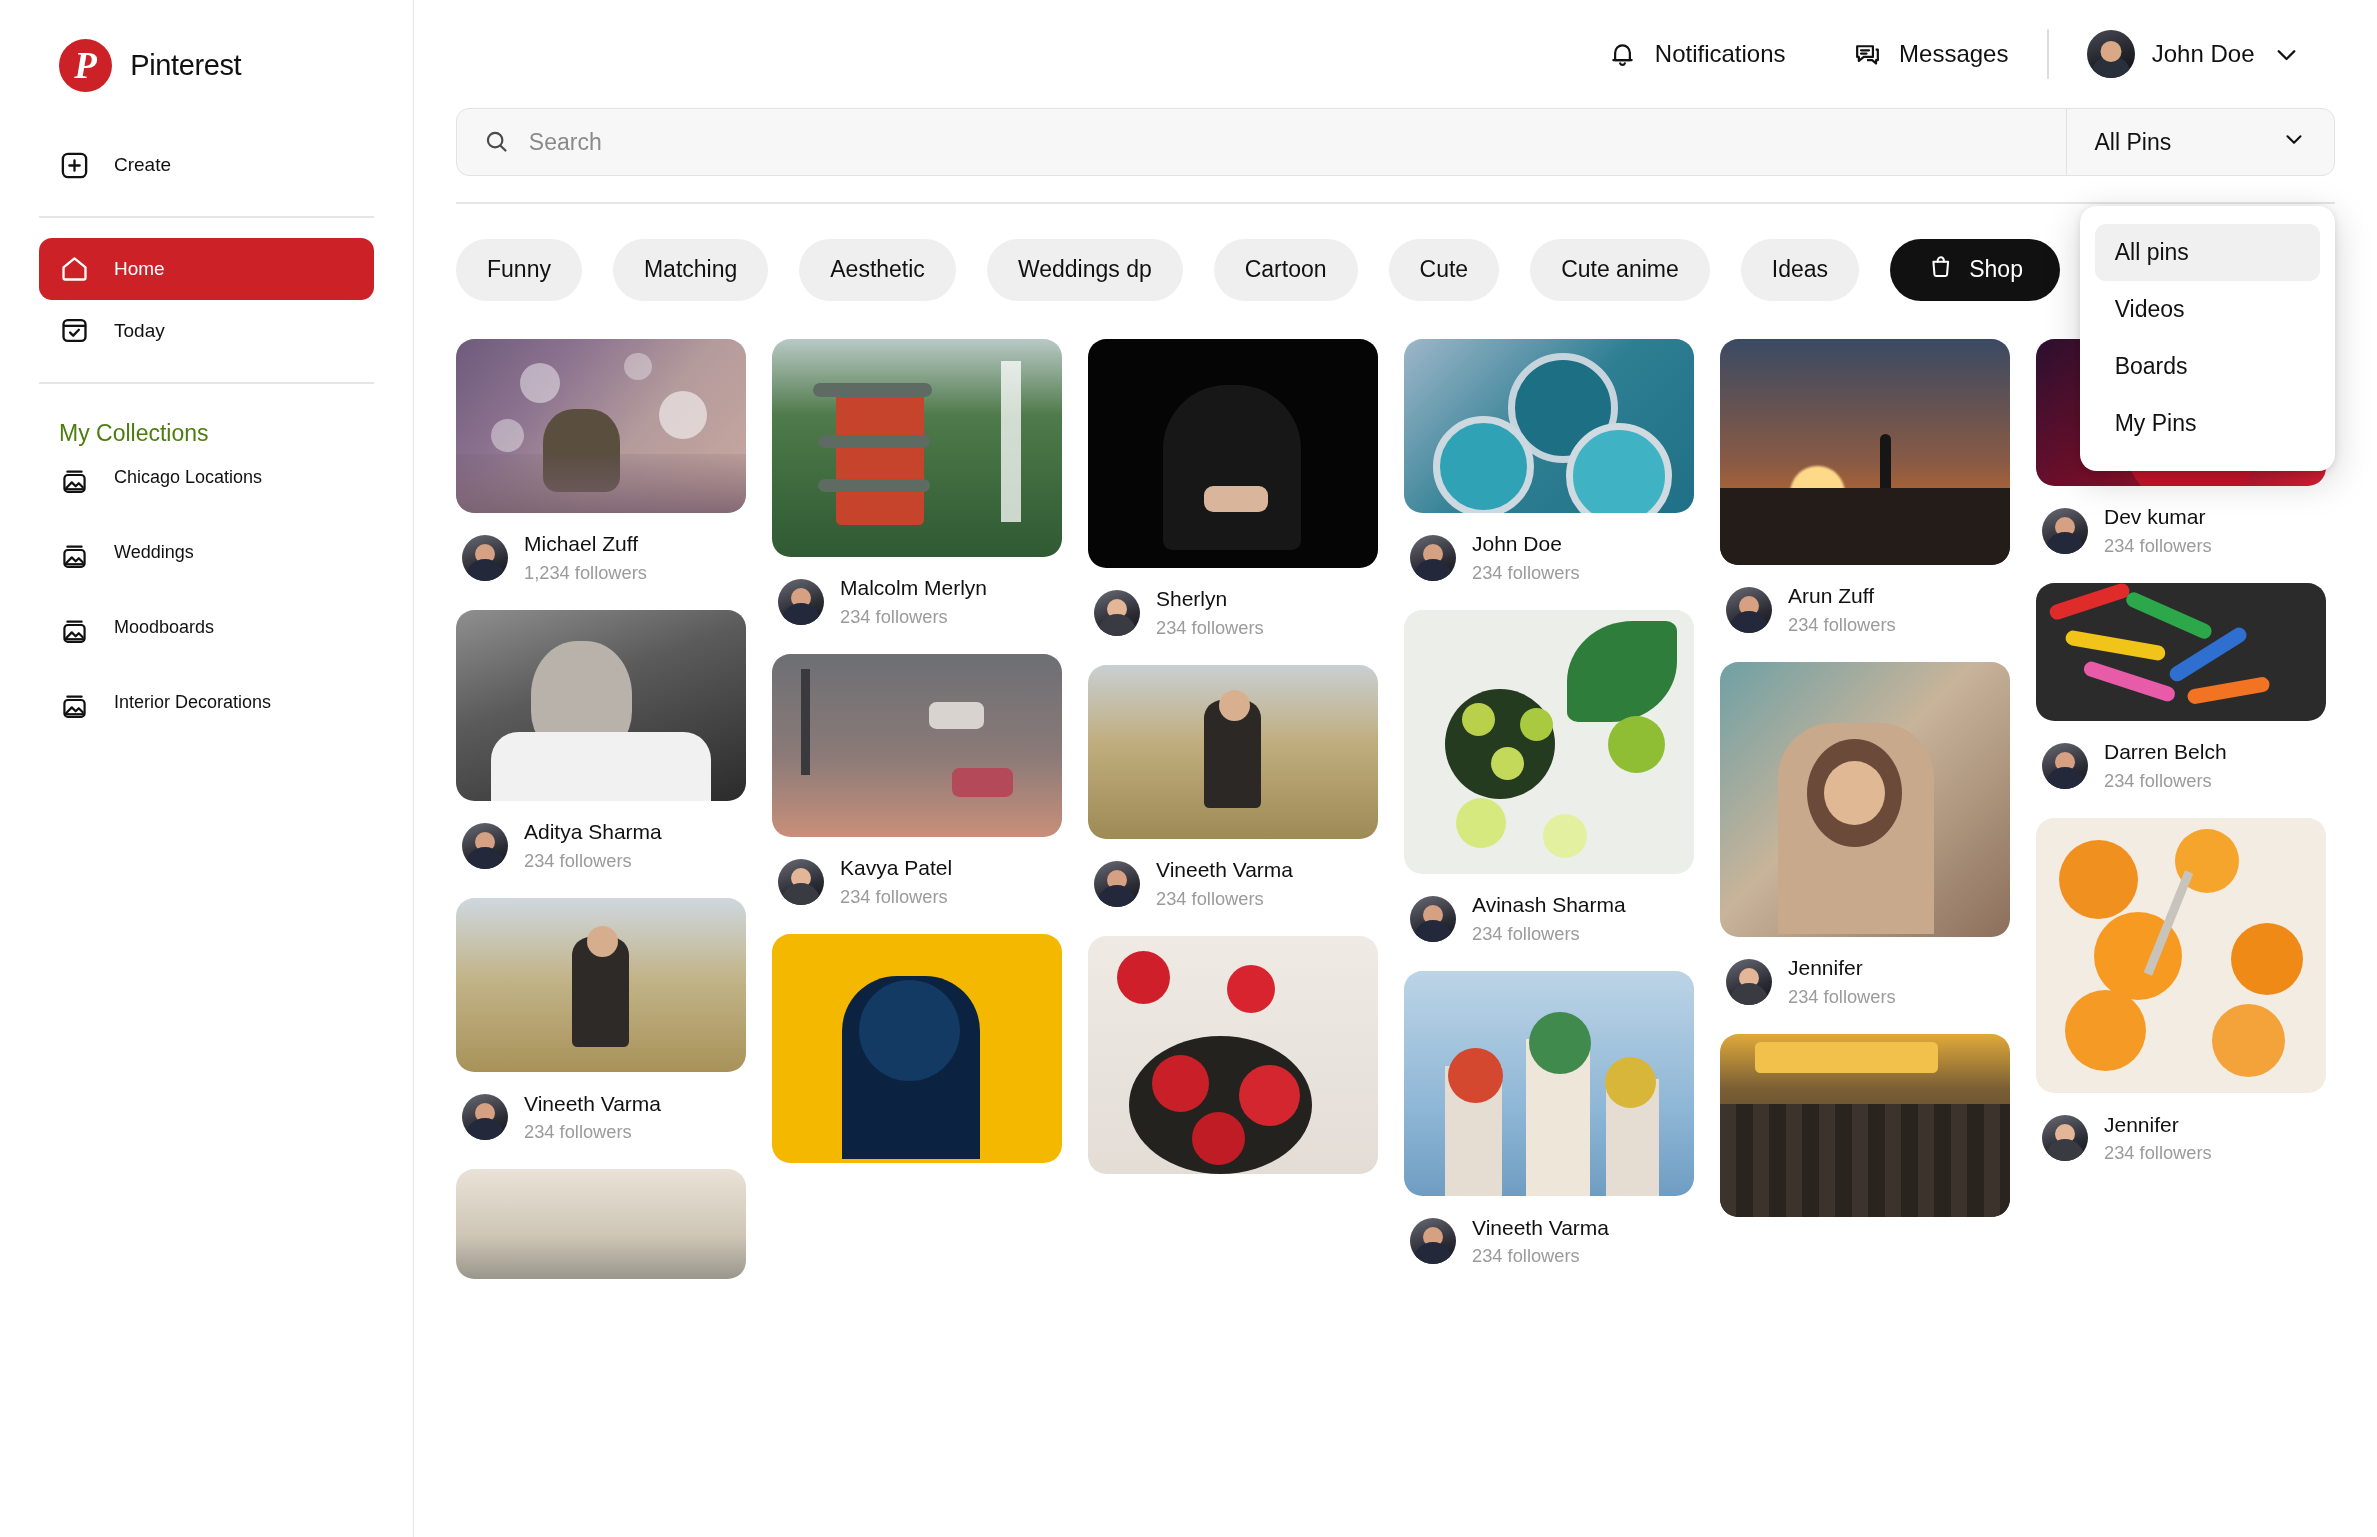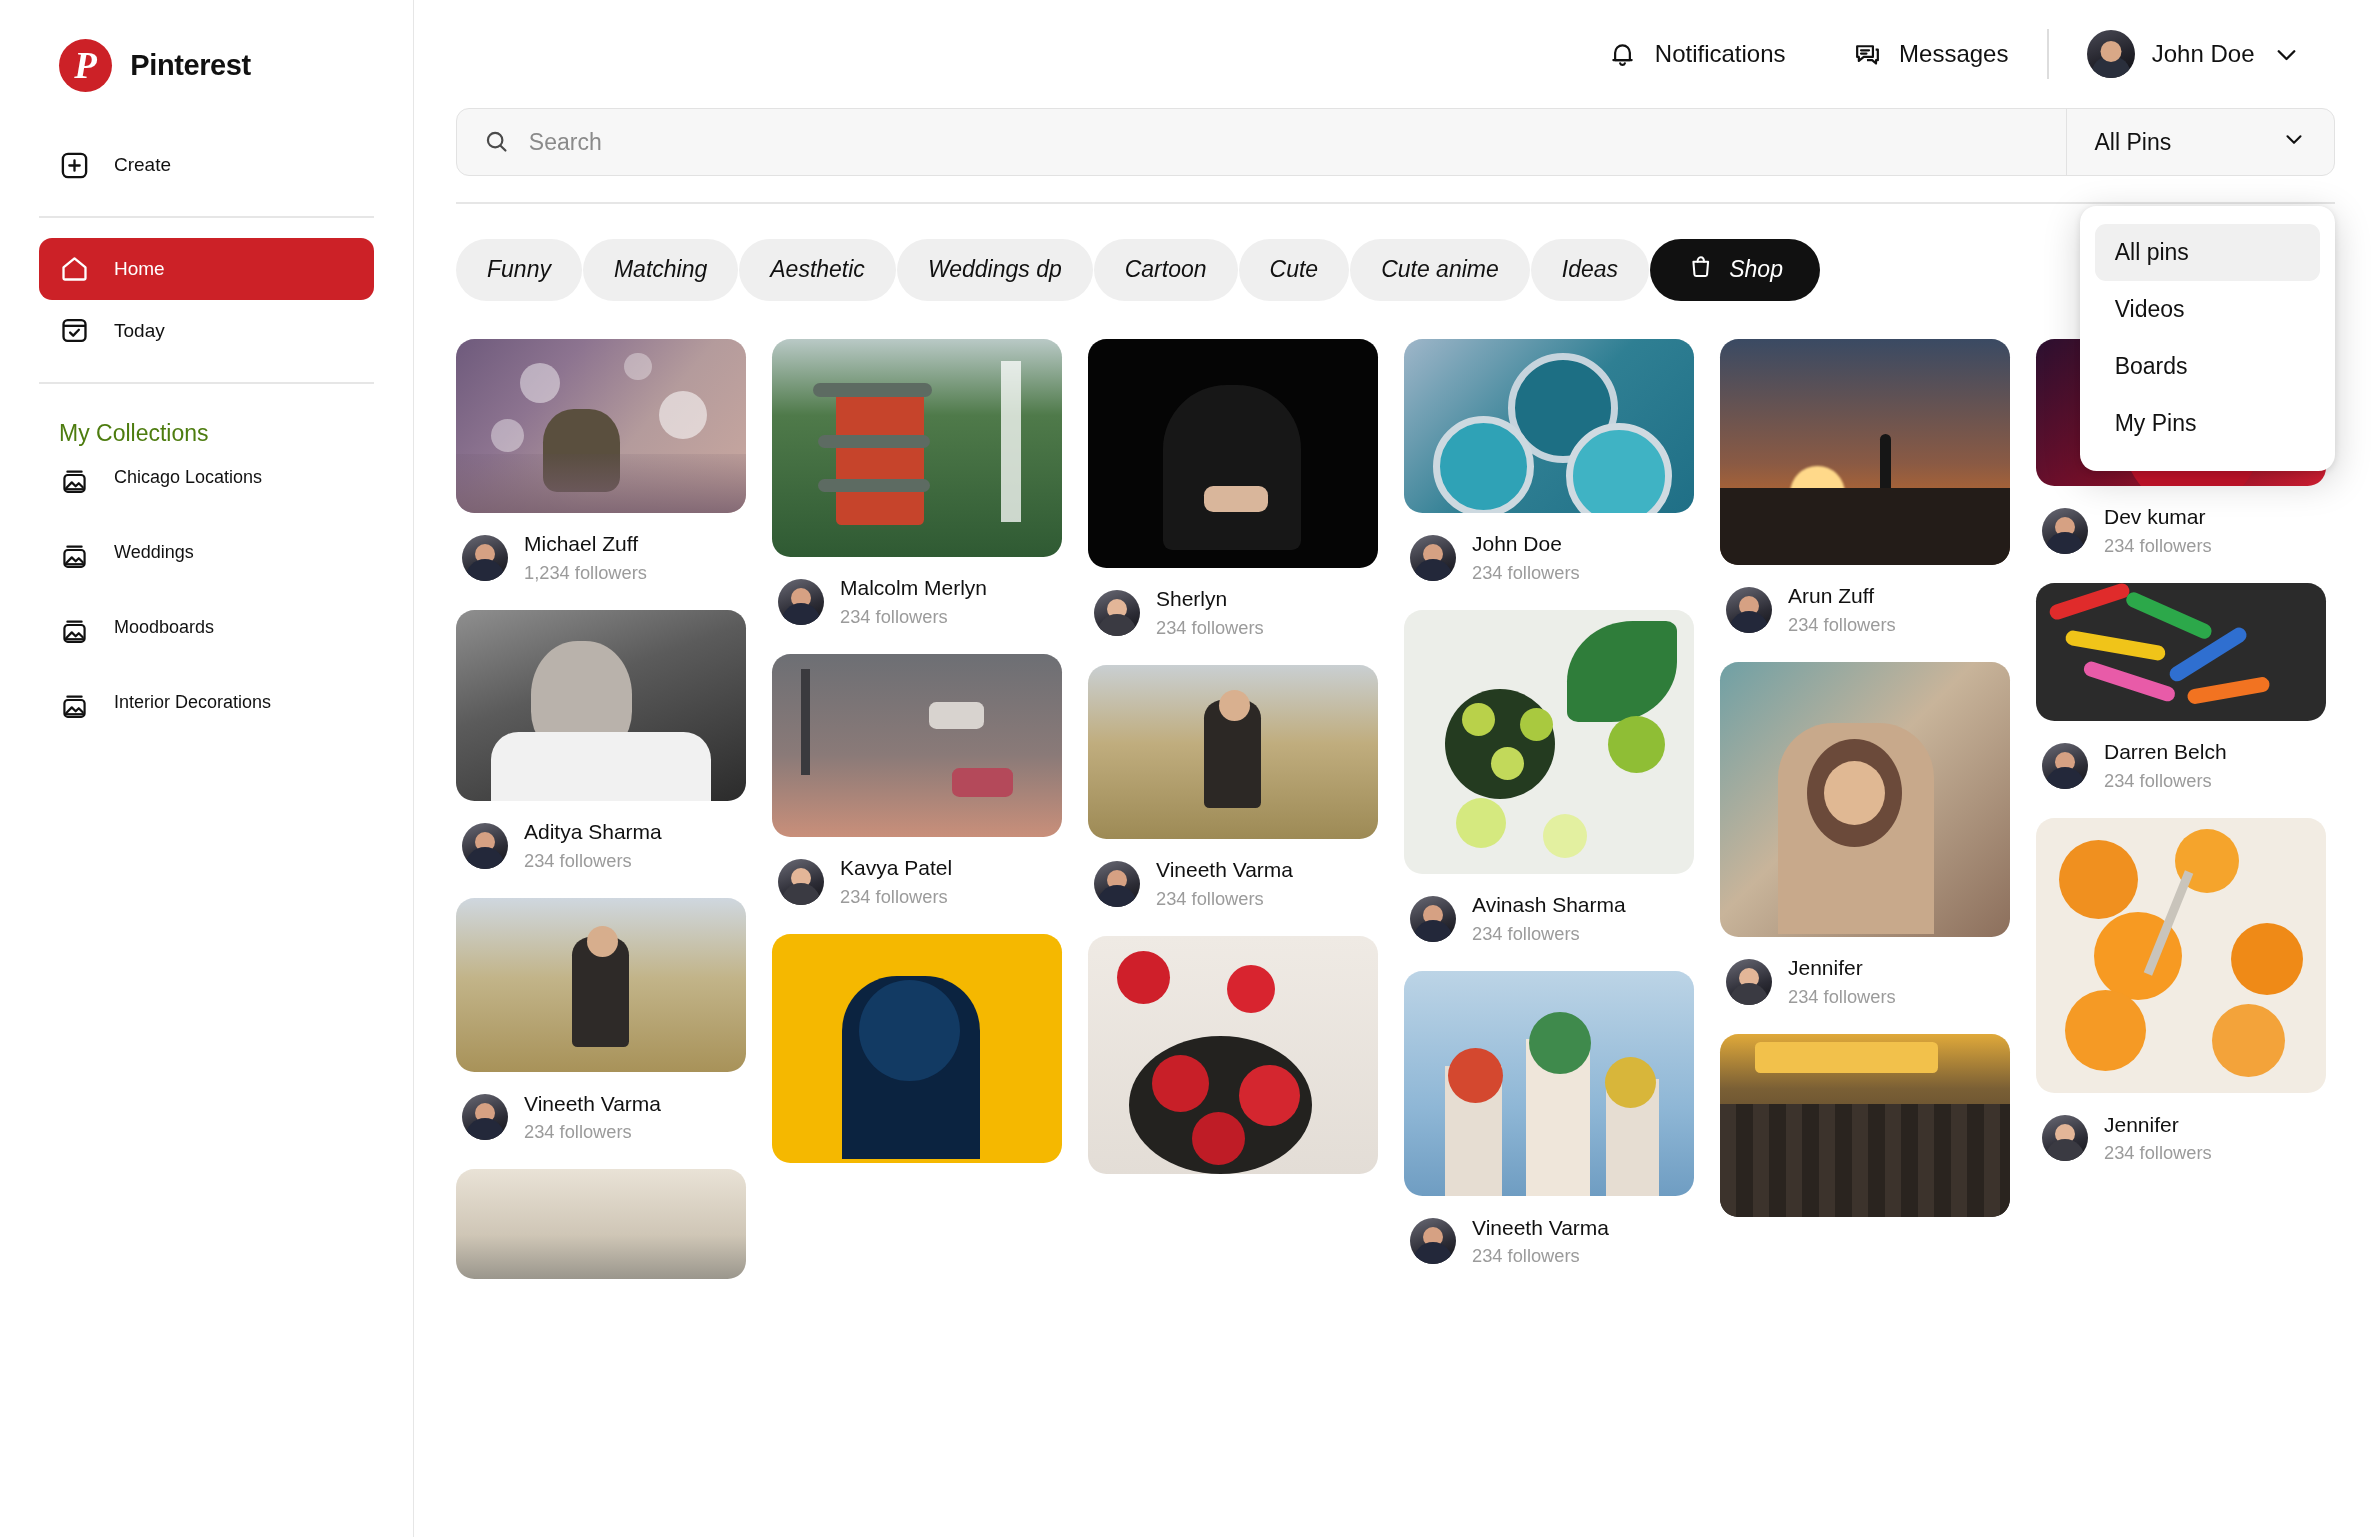--- a/index.html
+++ b/index.html
@@ -20,21 +20,21 @@
     padding: 0 39px;
     position: relative;
   }
   .brand { display: flex; align-items: center; gap: 18.3px; padding: 39px 0 0 20px; }
   .brand-logo {
     width: 53px; height: 53px; border-radius: 50%;
     background: #cc2127; display: flex; align-items: center; justify-content: center;
     color: #fff; font-size: 37px; font-weight: bold; font-style: italic;
     font-family: "Liberation Serif", serif; line-height: 1;
   }
-  .brand-name { font-size: 29px; font-weight: bold; letter-spacing: -0.4px; }
+  .brand-name { font-size: 29px; font-weight: normal; letter-spacing: -0.4px; }
 
   .nav-row {
     display: flex; align-items: center; gap: 24px;
     height: 62px; padding: 0 20px; border-radius: 13px;
     font-size: 19px; cursor: pointer;
   }
   .nav-create { margin-top: 42px; }
   .nav-row.active { background: #cc2127; color: #ffffff; }
   .nav-ico { width: 31px; height: 31px; flex: 0 0 31px; display: block; }
   .nav-ico svg { width: 31px; height: 31px; display: block; }
@@ -95,21 +95,21 @@
   .search-right {
     width: 268px; flex: 0 0 268px; border-left: 1.8px solid #e2e2e2;
     display: flex; align-items: center; justify-content: space-between;
     padding: 0 27.5px; font-size: 23px; cursor: pointer;
   }
   .search-right svg { width: 26px; height: 26px; }
 
   .hdr-rule { height: 1.8px; background: #e6e6e6; margin-top: 26px; }
 
   
-  .chips { display: flex; align-items: center; gap: 1px; padding: 35px 0 0 42px; font-style: italic; }
+  .chips { display: flex; align-items: center; gap: 31px; padding: 35px 0 0 42px; }
   .chip {
     height: 62px; padding: 0 31px; border-radius: 37px; background: #efefef;
     display: flex; align-items: center; font-size: 23px; cursor: pointer; white-space: nowrap;
   }
   .chip.dark { background: #111111; color: #ffffff; gap: 14.7px; padding: 0 37px; }
   .chip.dark svg { width: 27.5px; height: 27.5px; }
 
   
   .board {
     position: absolute; left: 42px; right: 0; top: 339px; bottom: 0;

